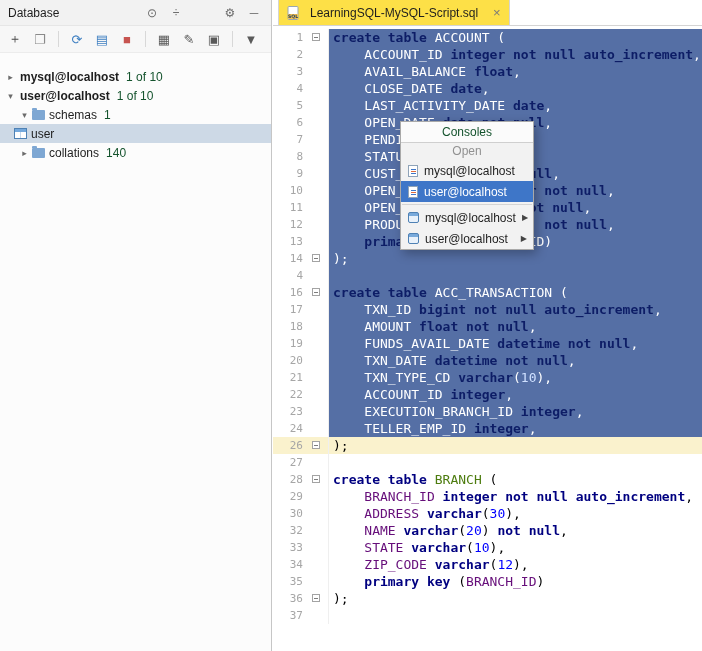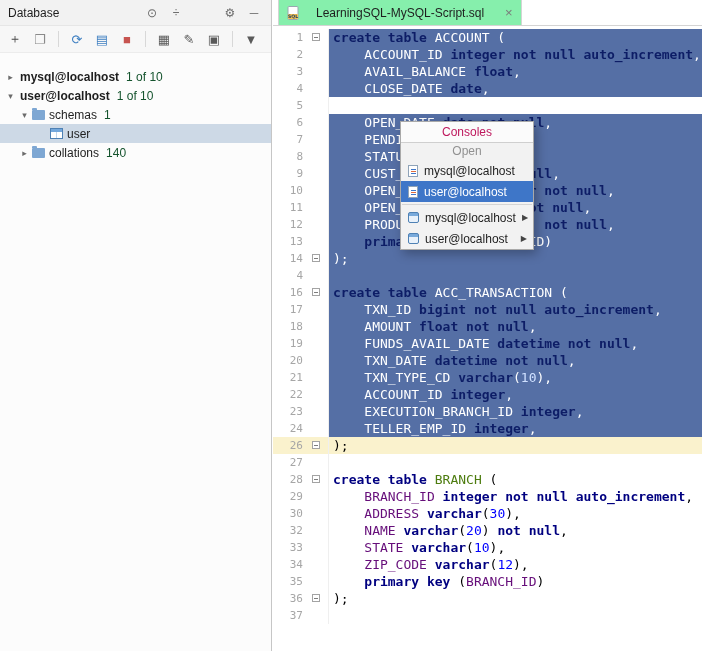--- a/index.html
+++ b/index.html
@@ -26,21 +26,21 @@
   .tmeta{margin-left:7px;color:#14532d}
   .folder-icon{flex:none;width:13px;height:10px;margin:1px 1px 0 1px;background:#7ea7d3;border-radius:1px;position:relative}
   .folder-icon::before{content:"";position:absolute;top:-2px;left:0;width:5px;height:2px;background:#7ea7d3;border-radius:1px 1px 0 0}
   .schema-icon{flex:none;width:13px;height:11px;margin:0 1px;border:1px solid #4e81b4;background:
     linear-gradient(#74a8dc,#74a8dc) 0 0/100% 3px no-repeat,
     linear-gradient(90deg,transparent 5px,#c3d7ec 5px,#c3d7ec 6px,transparent 6px),#fff}
 
   
   .editor{position:absolute;left:273px;top:0;right:0;height:100%;background:#fff}
   .tabbar{height:26px;border-bottom:1px solid #d4d4d4;display:flex;align-items:stretch;background:#fff}
-  .tab{display:flex;align-items:center;gap:16px;padding:0 8px 0 7px;margin-left:5px;border-left:1px solid #d4d4d4;border-right:1px solid #d4d4d4;background:#86efac;cursor:default}
+  .tab{display:flex;align-items:center;gap:10px;padding:0 8px 0 7px;margin-left:5px;border-left:1px solid #d4d4d4;border-right:1px solid #d4d4d4;background:#fde047;cursor:default}
   .tab-close{color:#7a7a7a;margin-left:5px;font-size:13px;cursor:pointer}
   .code-area{position:absolute;top:26px;left:0;right:0;bottom:0;padding-top:3px;font-family:"DejaVu Sans Mono",monospace;font-size:13px;overflow:hidden}
   .cline{display:flex;height:17px;line-height:17px}
   .gnum{width:30px;flex:none;text-align:right;color:#a6a6a6;font-size:11px}
   .gfold{width:26px;flex:none;position:relative;border-right:1px solid #efefef}
   .foldbox{position:absolute;left:9px;top:4px;width:8px;height:8px;border:1px solid #a3a3a3;background:#fff}
   .foldbox::after{content:"";position:absolute;left:1px;right:1px;top:3px;height:1px;background:#7d7d7d}
   .ccode{flex:1;white-space:pre;padding-left:4px}
   .cline.sel .ccode{background:var(--editor_selection)}
   .cline.caret{background:var(--caret_line)}
@@ -48,21 +48,21 @@
   .tk-id{color:#4d7c0f}
   .tk-col{color:var(--column_color)}
   .tk-num{color:var(--number_color)}
   .tk-pl{color:#000}
   .sel .tk-pl,.sel .tk-id,.sel .tk-col{color:#fff}
   .sel .tk-num{color:#cfe0ff}
   .sel .tk-kw{color:#0d1d66}
 
   
   .popup{position:absolute;left:400px;top:121px;width:134px;background:#f2f2f2;border:1px solid #a9a9a9;box-shadow:3px 4px 10px rgba(0,0,0,.28);z-index:5}
-  .popup-title{height:21px;line-height:21px;text-align:center;background:#fbfbfb;border-bottom:1px solid #cfcfcf;color:#be185d}
+  .popup-title{height:21px;line-height:21px;text-align:center;background:#fbfbfb;border-bottom:1px solid #cfcfcf;color:#14532d}
   .popup-open{height:17px;line-height:17px;text-align:center;color:#919191}
   .pitem{height:21px;display:flex;align-items:center;gap:6px;padding:0 6px 0 7px;cursor:default}
   .pitem-sel{background:var(--menu_selection);color:#fff}
   .plabel{white-space:nowrap}
   .parrow{margin-left:auto;font-size:8px;color:#444}
   .psep{height:1px;background:#d4d4d4;margin:2px 1px}
   .console-icon{flex:none;width:10px;height:12px;background:#fff;border:1px solid #8fa3b8;position:relative}
   .console-icon::before{content:"";position:absolute;left:2px;top:3px;width:5px;height:1px;background:#3e76c8;box-shadow:0 2px 0 #e06c3c,0 4px 0 #3e76c8}
   .datasource-icon{flex:none;width:11px;height:11px;border:1px solid #4e81b4;border-radius:2px;background:linear-gradient(#79aadb 3px,#e8f1fa 3px)}
 </style>
@@ -105,21 +105,21 @@
           <span class="chev">▾</span>
           <span class="tlabel bold">user@localhost</span>
           <span class="tmeta">1 of 10</span>
         </div>
         <div class="trow" style="padding-left: 18px;">
           <span class="chev">▾</span>
           <span class="folder-icon"></span>
           <span class="tlabel">schemas</span>
           <span class="tmeta">1</span>
         </div>
-        <div class="trow trow-sel" style="padding-left: 36px;">
+        <div class="trow trow-sel" style="">
           <span class="spacer"></span>
           <span class="schema-icon"></span>
           <span class="tlabel">user</span>
         </div>
         <div class="trow" style="padding-left: 18px;">
           <span class="chev">▸</span>
           <span class="folder-icon"></span>
           <span class="tlabel">collations</span>
           <span class="tmeta">140</span>
         </div>
@@ -159,20 +159,21 @@
           <span class="ccode"><span class="tk-pl">    </span><span class="tk-col">AVAIL_BALANCE</span><span class="tk-kw"> float</span><span class="tk-pl">,</span></span>
         </div>
         <div class="cline sel">
           <span class="gnum">4</span>
           <span class="gfold"></span>
           <span class="ccode"><span class="tk-pl">    </span><span class="tk-col">CLOSE_DATE</span><span class="tk-kw"> date</span><span class="tk-pl">,</span></span>
         </div>
         <div class="cline sel">
           <span class="gnum">5</span>
           <span class="gfold"></span>
+          <span class="ccode"><span class="tk-pl">    </span><span class="tk-col">LAST_ACTIVITY_DATE</span><span class="tk-kw"> date</span><span class="tk-pl">,</span></span>
         </div>
         <div class="cline sel">
           <span class="gnum">6</span>
           <span class="gfold"></span>
           <span class="ccode"><span class="tk-pl">    </span><span class="tk-col">OPEN_DATE</span><span class="tk-kw"> date not null</span><span class="tk-pl">,</span></span>
         </div>
         <div class="cline sel">
           <span class="gnum">7</span>
           <span class="gfold"></span>
           <span class="ccode"><span class="tk-pl">    </span><span class="tk-col">PENDING_BALANCE</span><span class="tk-kw"> float</span><span class="tk-pl">,</span></span>

